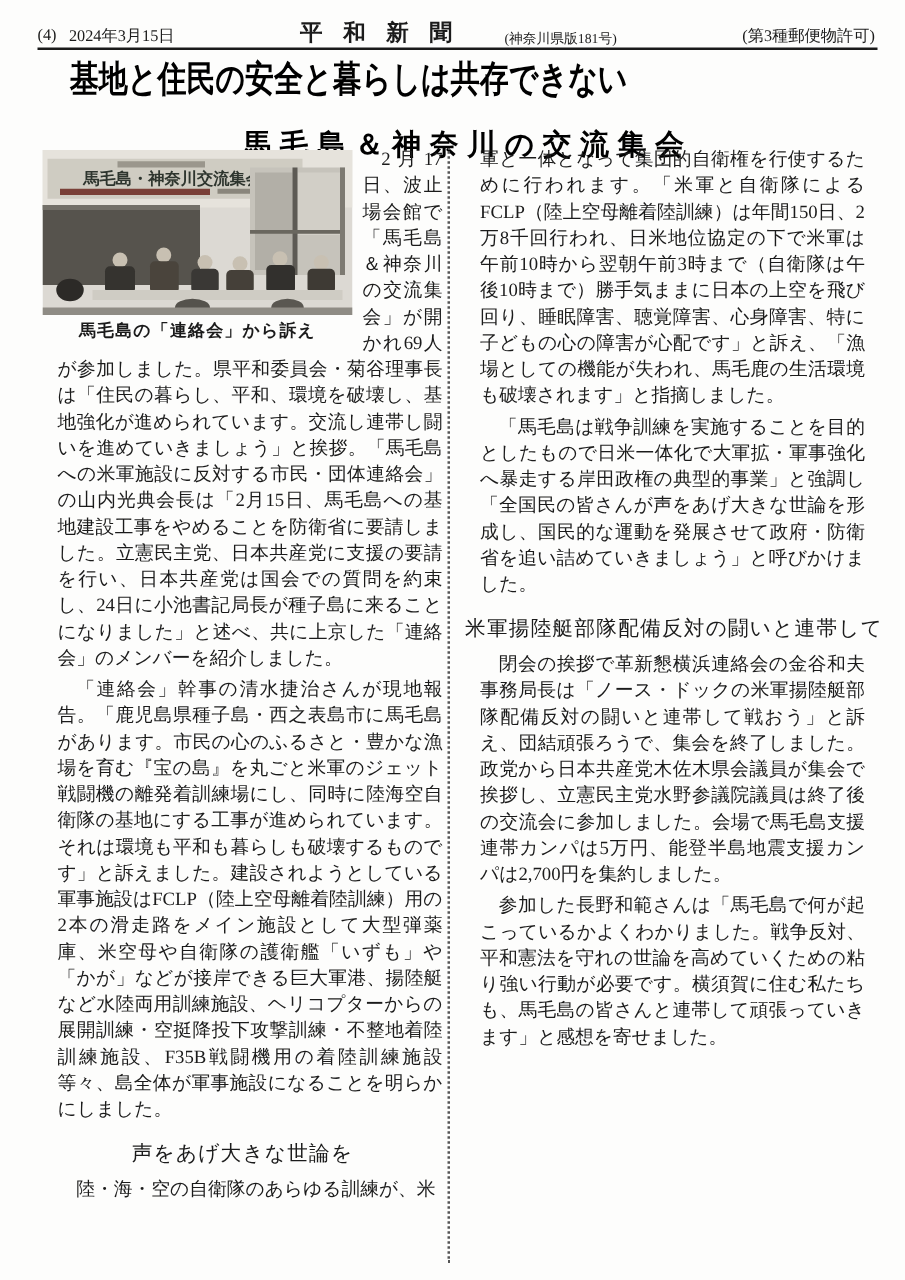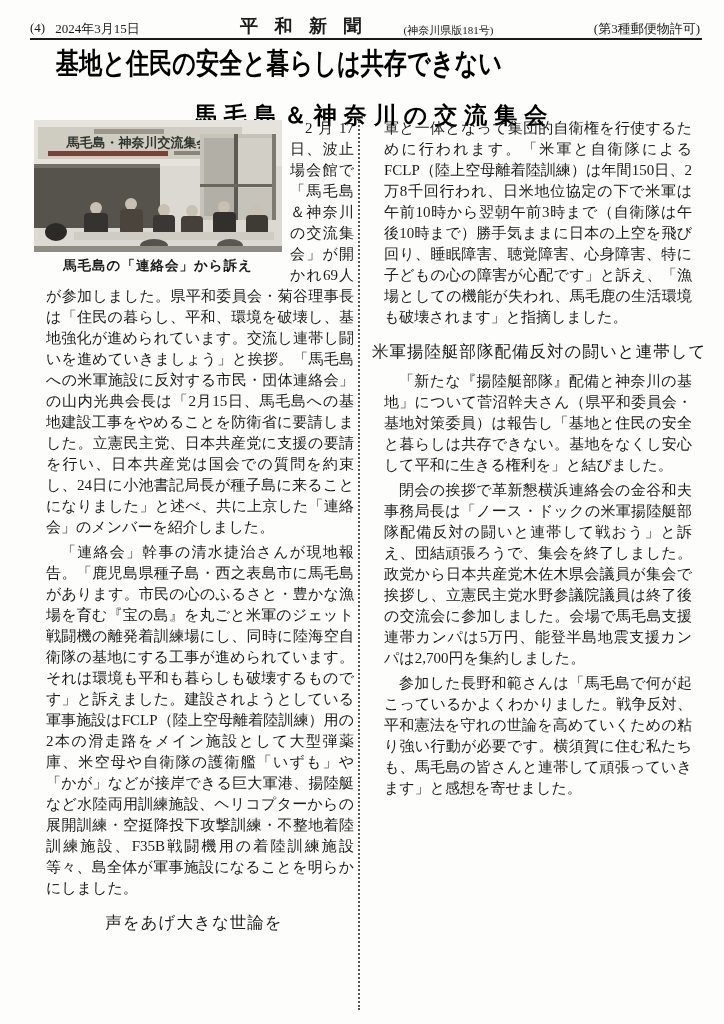--- a/index.html
+++ b/index.html
@@ -190,23 +190,24 @@
         <ellipse cx="196" cy="126" rx="13" ry="7" fill="#5a5751"></ellipse>
 
         <rect x="0" y="126" width="248" height="6" fill="#8f8c85"></rect>
       </svg>
       <div class="photo-caption">馬毛島の「連絡会」から訴え</div>
     </div>
 
     <p class="para indent">2月17日、波止場会館で「馬毛島＆神奈川の交流集会」が開かれ69人が参加しました。県平和委員会・菊谷理事長は「住民の暮らし、平和、環境を破壊し、基地強化が進められています。交流し連帯し闘いを進めていきましょう」と挨拶。「馬毛島への米軍施設に反対する市民・団体連絡会」の山内光典会長は「2月15日、馬毛島への基地建設工事をやめることを防衛省に要請しました。立憲民主党、日本共産党に支援の要請を行い、日本共産党は国会での質問を約束し、24日に小池書記局長が種子島に来ることになりました」と述べ、共に上京した「連絡会」のメンバーを紹介しました。</p>
     <p class="para indent">「連絡会」幹事の清水捷治さんが現地報告。「鹿児島県種子島・西之表島市に馬毛島があります。市民の心のふるさと・豊かな漁場を育む『宝の島』を丸ごと米軍のジェット戦闘機の離発着訓練場にし、同時に陸海空自衛隊の基地にする工事が進められています。それは環境も平和も暮らしも破壊するものです」と訴えました。建設されようとしている軍事施設はFCLP（陸上空母離着陸訓練）用の2本の滑走路をメイン施設として大型弾薬庫、米空母や自衛隊の護衛艦「いずも」や「かが」などが接岸できる巨大軍港、揚陸艇など水陸両用訓練施設、ヘリコプターからの展開訓練・空挺降投下攻撃訓練・不整地着陸訓練施設、F35B戦闘機用の着陸訓練施設等々、島全体が軍事施設になることを明らかにしました。</p>
     <h3 class="sec-head">声をあげ大きな世論を</h3>
+    <p class="para indent">陸・海・空の自衛隊のあらゆる訓練が、米</p>
   </div>
 
   <div class="col col-right">
     <p class="para">軍と一体となって集団的自衛権を行使するために行われます。「米軍と自衛隊によるFCLP（陸上空母離着陸訓練）は年間150日、2万8千回行われ、日米地位協定の下で米軍は午前10時から翌朝午前3時まで（自衛隊は午後10時まで）勝手気ままに日本の上空を飛び回り、睡眠障害、聴覚障害、心身障害、特に子どもの心の障害が心配です」と訴え、「漁場としての機能が失われ、馬毛鹿の生活環境も破壊されます」と指摘しました。</p>
+    <p class="para indent">「馬毛島は戦争訓練を実施することを目的としたもので日米一体化で大軍拡・軍事強化へ暴走する岸田政権の典型的事業」と強調し「全国民の皆さんが声をあげ大きな世論を形成し、国民的な運動を発展させて政府・防衛省を追い詰めていきましょう」と呼びかけました。</p>
     <h3 class="sec-head">米軍揚陸艇部隊配備反対の闘いと連帯して</h3>
-    <p class="para indent">「新たな『揚陸艇部隊』配備と神奈川の基地」について菅沼幹夫さん（県平和委員会・基地対策委員）は報告し「基地と住民の安全と暮らしは共存できない。基地をなくし安心して平和に生きる権利を」と結びました。</p>
     <p class="para indent">閉会の挨拶で革新懇横浜連絡会の金谷和夫事務局長は「ノース・ドックの米軍揚陸艇部隊配備反対の闘いと連帯して戦おう」と訴え、団結頑張ろうで、集会を終了しました。政党から日本共産党木佐木県会議員が集会で挨拶し、立憲民主党水野参議院議員は終了後の交流会に参加しました。会場で馬毛島支援連帯カンパは5万円、能登半島地震支援カンパは2,700円を集約しました。</p>
     <p class="para indent">参加した長野和範さんは「馬毛島で何が起こっているかよくわかりました。戦争反対、平和憲法を守れの世論を高めていくための粘り強い行動が必要です。横須賀に住む私たちも、馬毛島の皆さんと連帯して頑張っていきます」と感想を寄せました。</p>
   </div>
 
 </div>
 
 </body></html>

